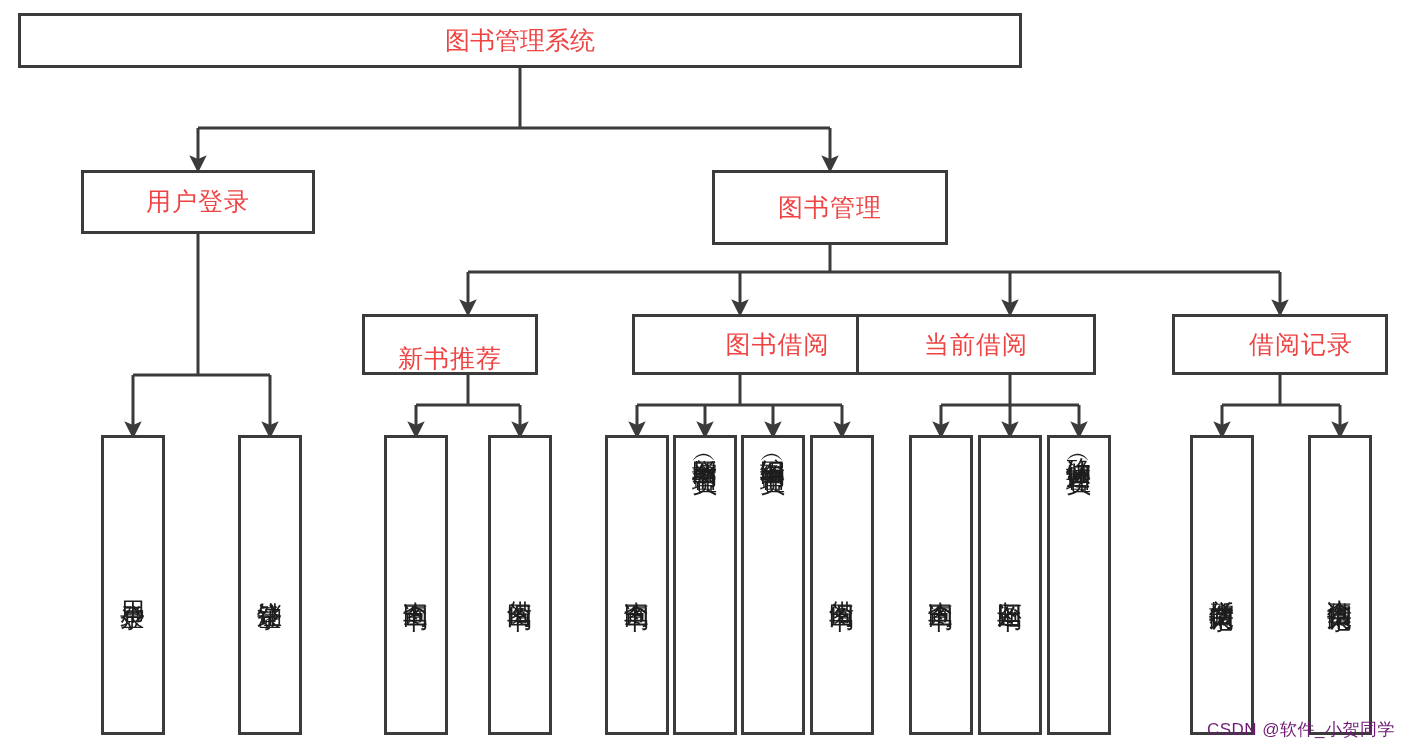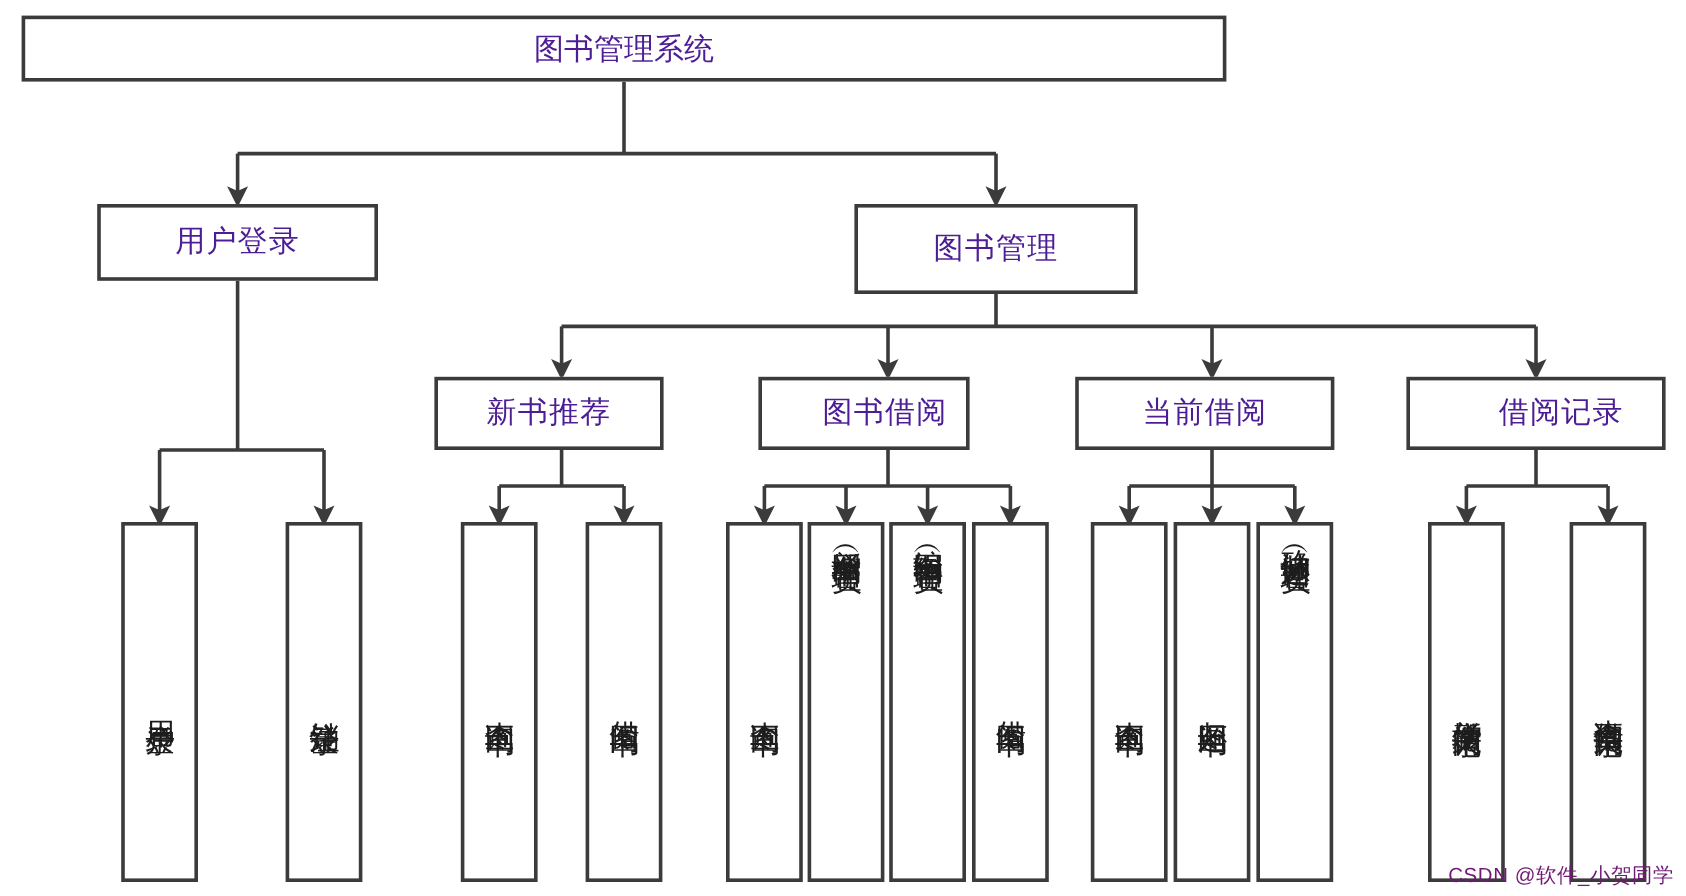--- a/index.html
+++ b/index.html
@@ -19,21 +19,21 @@
     pointer-events:none;
   }
   .node{
     position:absolute;
     box-sizing:border-box;
     background:#ffffff;
     border:3px solid #3b3b3b;
     display:flex;
     align-items:center;
     justify-content:center;
-    color:#4c1d95;
+    color:#ef4444;
     z-index:3;
   }
   .node.h-text{
     font-size:25px;
     letter-spacing:1px;
     line-height:1.1;
   }
   .node.root{ font-size:25px; }
   .leaf{
     position:absolute;
@@ -128,27 +128,27 @@
     <span>图书管理系统</span>
   </div>
 
   <div class="node h-text" style="left:81px;top:170px;width:234px;height:64px;">
     <span>用户登录</span>
   </div>
   <div class="node h-text" style="left:712px;top:170px;width:236px;height:75px;">
     <span>图书管理</span>
   </div>
 
-  <div class="node h-text" style="left:362px;top:314px;width:191px;height:61px;">
+  <div class="node h-text" style="left:362px;top:314px;width:176px;height:61px;align-items:flex-end;">
     <span>新书推荐</span>
   </div>
-  <div class="node h-text" style="left:632px;top:314px;width:176px;height:61px;padding-left:35px;">
+  <div class="node h-text" style="left:632px;top:314px;width:256px;height:61px;padding-left:35px;">
     <span>图书借阅</span>
   </div>
-  <div class="node h-text" style="left:896px;top:314px;width:216px;height:61px;justify-content:center;">
+  <div class="node h-text" style="left:856px;top:314px;width:240px;height:61px;justify-content:center;">
     <span>当前借阅</span>
   </div>
   <div class="node h-text" style="left:1172px;top:314px;width:216px;height:61px;padding-left:42px;">
     <span>借阅记录</span>
   </div>
 
   <div class="leaf center-v" style="left:101px;top:435px;width:64px;height:300px;">
     <span class="vtext">用户登录</span>
   </div>
   <div class="leaf center-v" style="left:238px;top:435px;width:64px;height:300px;">

